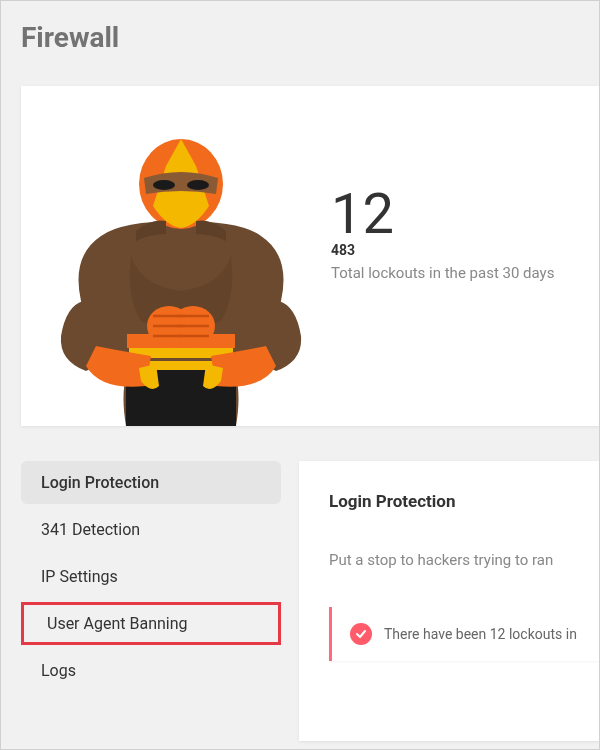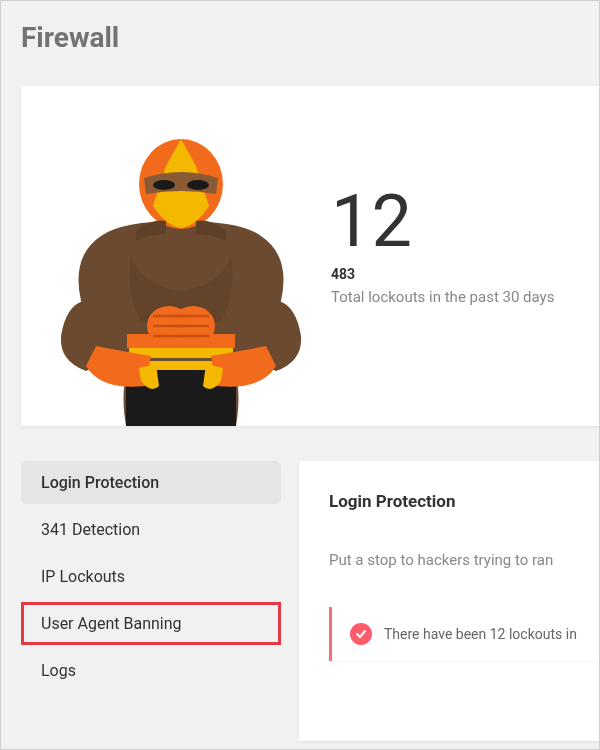--- a/index.html
+++ b/index.html
@@ -38,25 +38,24 @@
       align-items: flex-end;
     }
     .mascot svg { display: block; }
     .stats {
       padding-left: 10px;
       padding-top: 40px;
       align-self: flex-start;
       margin-top: 30px;
     }
     .big-number {
-      font-size: 72px;
+      font-size: 56px;
       font-weight: 400;
       color: #333;
       line-height: 1;
-      margin-bottom: 8px;
     }
     .stat-label {
       font-size: 15px;
       color: #888;
       margin-bottom: 28px;
     }
     .sub-number {
       font-size: 14px;
       font-weight: 700;
       color: #333;
@@ -79,21 +78,21 @@
       cursor: pointer;
       margin-bottom: 4px;
     }
     .tab.active {
       background: #e5e5e5;
       font-weight: 500;
     }
     .tab.highlighted {
       border: 3px solid #e63946;
       border-radius: 0;
-      padding: 9px 17px;
+      padding: 9px 23px;
     }
     .content-panel {
       background: #fff;
       box-shadow: 0 1px 3px rgba(0,0,0,0.08);
       flex: 1;
       padding: 30px 0 30px 30px;
       min-height: 280px;
     }
     .panel-title {
       font-size: 17px;
@@ -186,21 +185,21 @@
       <div class="big-number">12</div>
       <div class="sub-number">483</div>
       <div class="stat-label">Total lockouts in the past 30 days</div>
     </div>
   </div>
 
   <div class="lower">
     <div class="tabs">
       <div class="tab active">Login Protection</div>
       <div class="tab">341 Detection</div>
-      <div class="tab">IP Lockouts</div>
+      <div class="tab">IP Settings</div>
       <div class="tab highlighted">User Agent Banning</div>
       <div class="tab">Logs</div>
     </div>
 
     <div class="content-panel">
       <div class="panel-title">Login Protection</div>
       <div class="panel-desc">Put a stop to hackers trying to ran</div>
       <div class="alert">
         <div class="alert-icon">
           <svg width="12" height="12" viewBox="0 0 12 12">

